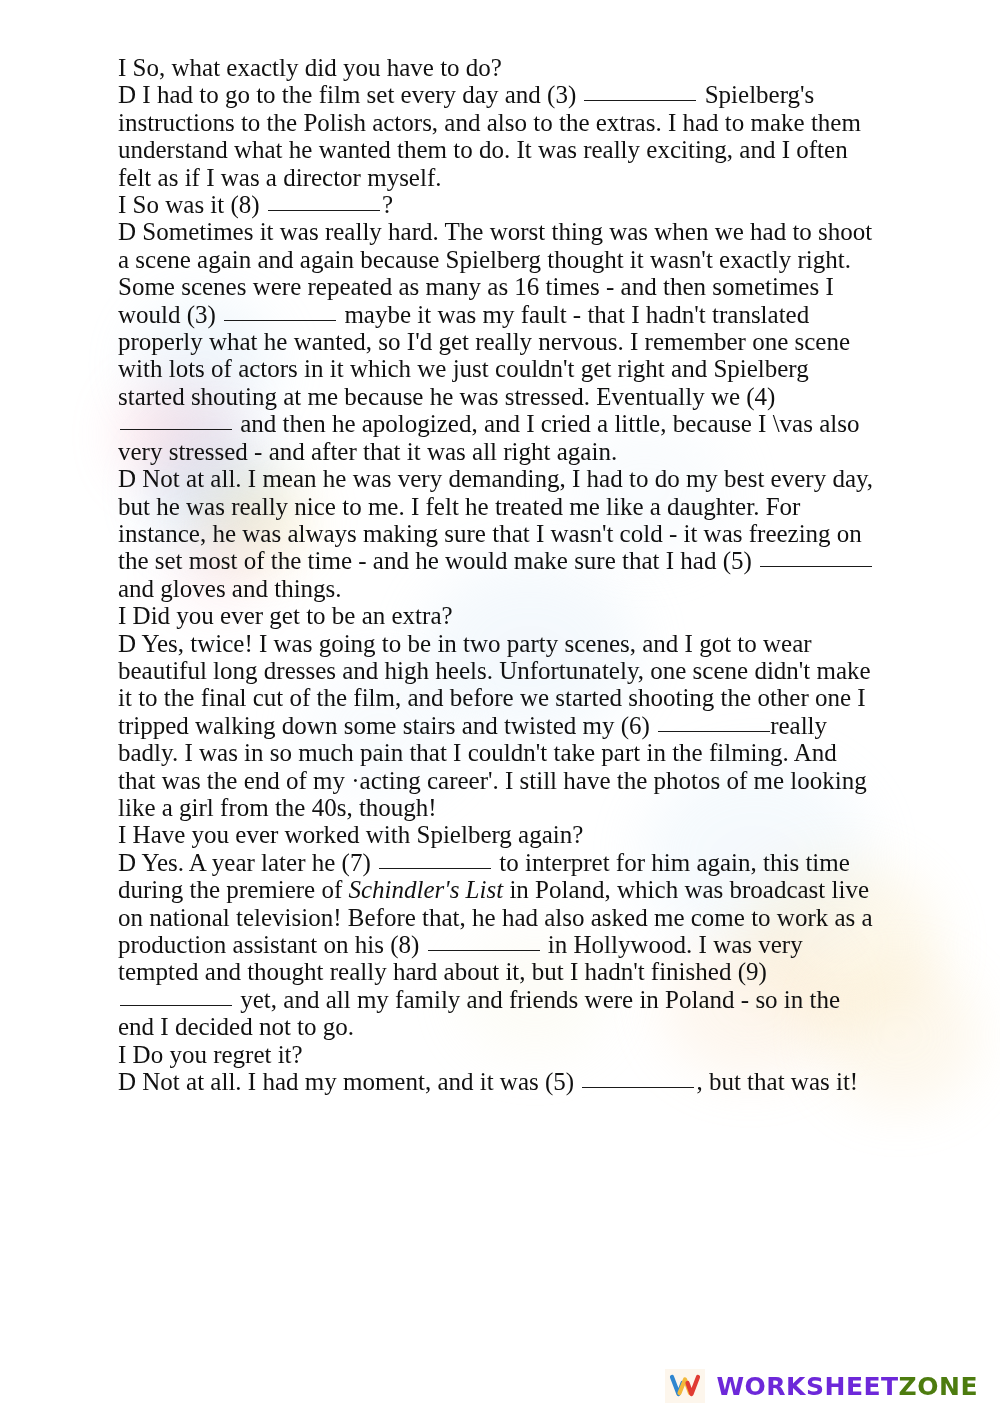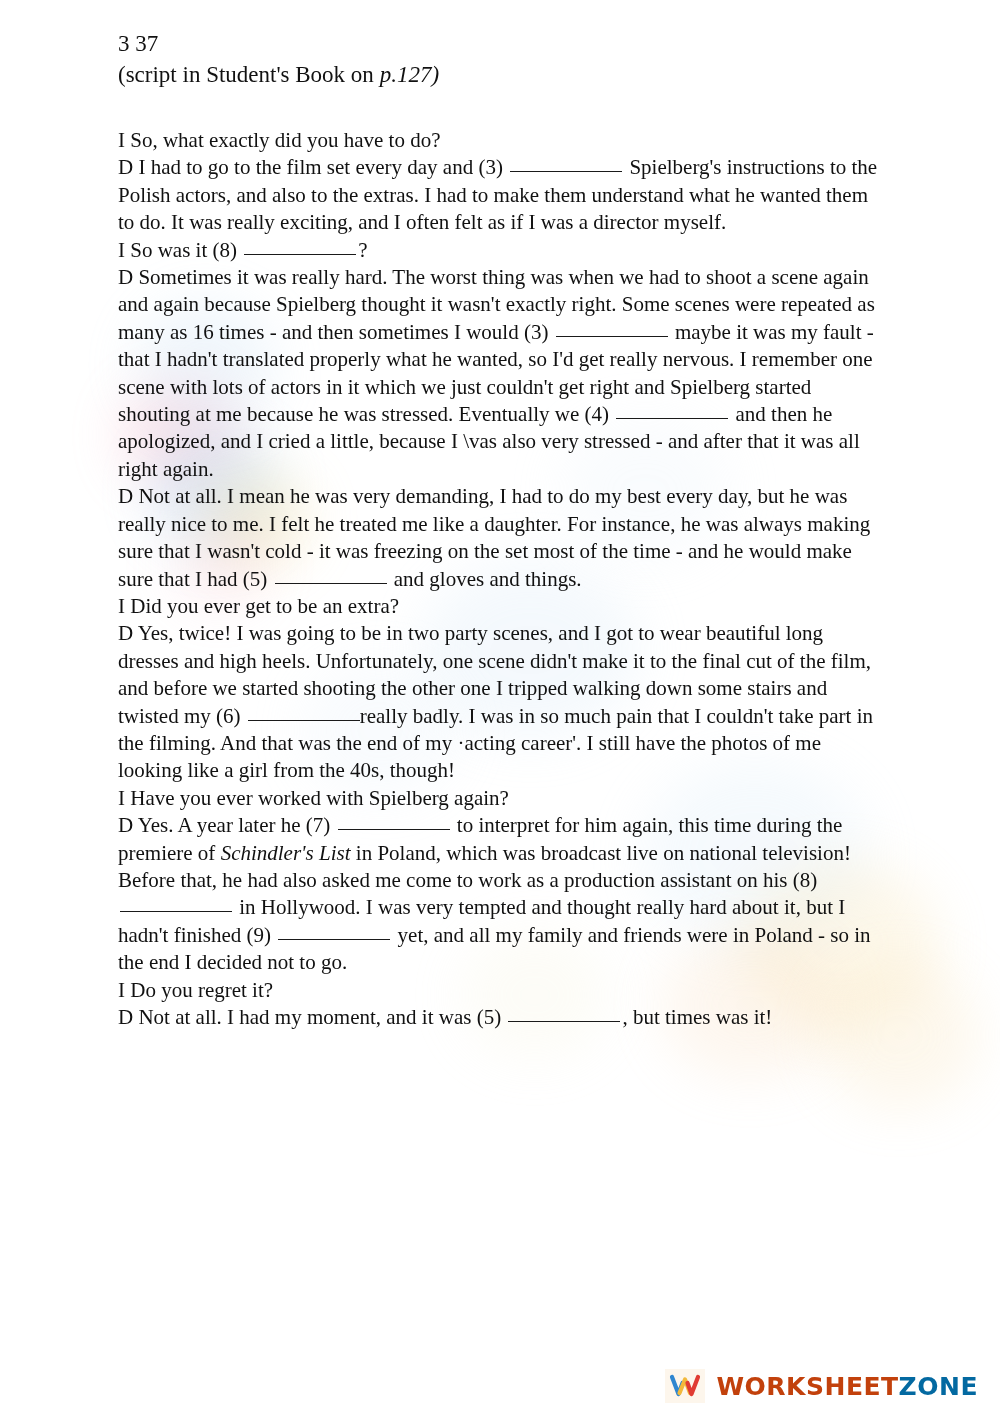--- a/index.html
+++ b/index.html
@@ -53,22 +53,22 @@
 
   .doc-head {
     font-size: 23px;
     line-height: 31px;
   }
   .doc-head .ref-num { display: block; }
   .doc-head .script-note { display: block; }
   .doc-head .page-ref { font-style: italic; }
 
   .transcript {
-    margin-top: 37px;
-    font-size: 21px;
+    margin-top: 26px;
+    font-size: 25px;
     line-height: 27.4px;
     text-align: left;
   }
   .turn {
     margin: 0;
     padding: 0;
   }
   .blank-line {
     display: inline-block;
     width: 112px;
@@ -100,22 +100,22 @@
     flex: none;
   }
   .logo-word {
     font-family: "DejaVu Sans", "Liberation Sans", sans-serif;
     font-size: 25px;
     font-weight: 700;
     letter-spacing: .5px;
     line-height: 1;
     white-space: nowrap;
   }
-  .lw-1 { color: #c2410c; margin-top: 13px; }
-  .lw-2 { color: #0369a1; }
+  .lw-1 { color: #6d28d9; margin-top: 13px; }
+  .lw-2 { color: #4d7c0f; }
 </style>
 </head>
 <body>
 
 <div class="page-bg">
   <div class="blob b1"></div>
     <div class="blob b2"></div>
     <div class="blob b3"></div>
   <div class="blob b4"></div>
     <div class="blob b5"></div>
@@ -124,24 +124,20 @@
     <div class="blob b8"></div>
     <div class="blob b9"></div>
   <div class="blob b10"></div>
     <div class="blob b11"></div>
     <div class="blob b12"></div>
   <div class="blob b13"></div>
 </div>
 
 <div class="sheet">
 
-  <div class="doc-head">
-    <span class="ref-num">3 37</span>
-    <span class="script-note"><span>(script in Student's Book on </span><span class="page-ref">p.127)</span></span>
-  </div>
 
   <div class="transcript">
 
     <p class="turn"><span>I So, what exactly did you have to do?</span></p>
 
     <p class="turn"><span>D I had to go to the film set every day and (3)</span> <span class="blank-line"></span> <span>Spielberg's instructions to the Polish actors, and also to the extras. I had to make them understand what he wanted them to do. It was really exciting, and I often felt as if I was a director myself.</span></p>
 
     <p class="turn"><span>I So was it (8)</span> <span class="blank-line"></span><span>?</span></p>
 
     <p class="turn"><span>D Sometimes it was really hard. The worst thing was when we had to shoot a scene again and again because Spielberg thought it wasn't exactly right. Some scenes were repeated as many as 16 times - and then sometimes I would (3)</span> <span class="blank-line"></span> <span>maybe it was my fault - that I hadn't translated properly what he wanted, so I'd get really nervous. I remember one scene with lots of actors in it which we just couldn't get right and Spielberg started shouting at me because he was stressed. Eventually we (4)</span> <span class="blank-line"></span> <span>and then he apologized, and I cried a little, because I \vas also very stressed - and after that it was all right again.</span></p>
@@ -152,21 +148,21 @@
     <p class="turn"><span>I Did you ever get to be an extra?</span></p>
 
     <p class="turn"><span>D Yes, twice! I was going to be in two party scenes, and I got to wear beautiful long dresses and high heels. Unfortunately, one scene didn't make it to the final cut of the film, and before we started shooting the other one I tripped walking down some stairs and twisted my (6)</span> <span class="blank-line blank-tight"></span><span>really badly. I was in so much pain that I couldn't take part in the filming. And that was the end of my ·acting career'. I still have the photos of me looking like a girl from the 40s, though!</span></p>
 
     <p class="turn"><span>I Have you ever worked with Spielberg again?</span></p>
 
     <p class="turn"><span>D Yes. A year later he (7)</span> <span class="blank-line"></span> <span>to interpret for him again, this time during the premiere of </span><span class="title-italic">Schindler's List</span><span> in Poland, which was broadcast live on national television! Before that, he had also asked me come to work as a production assistant on his (8)</span> <span class="blank-line"></span> <span>in Hollywood. I was very tempted and thought really hard about it, but I hadn't finished (9)</span> <span class="blank-line"></span> <span>yet, and all my family and friends were in Poland - so in the end I decided not to go.</span></p>
 
     <p class="turn"><span>I Do you regret it?</span></p>
 
-    <p class="turn"><span>D Not at all. I had my moment, and it was (5)</span> <span class="blank-line"></span><span>, but times was it!</span></p>
+    <p class="turn"><span>D Not at all. I had my moment, and it was (5)</span> <span class="blank-line"></span><span>, but that was it!</span></p>
 
   </div>
 </div>
 
 <div class="footer">
   <span class="logo-mark">
     <svg width="32" height="24" viewBox="0 0 32 24" aria-hidden="true">
       <path d="M3 3 L9.5 20 L13.5 9" fill="none" stroke="#2f86d0" stroke-width="4.2" stroke-linecap="round" stroke-linejoin="round"></path>
       <path d="M10.5 19 L16 5.5 L21 19" fill="none" stroke="#f2b93c" stroke-width="4.2" stroke-linecap="round" stroke-linejoin="round"></path>
       <path d="M18.5 9 L22.5 20 L29 3" fill="none" stroke="#e03b33" stroke-width="4.2" stroke-linecap="round" stroke-linejoin="round"></path>

